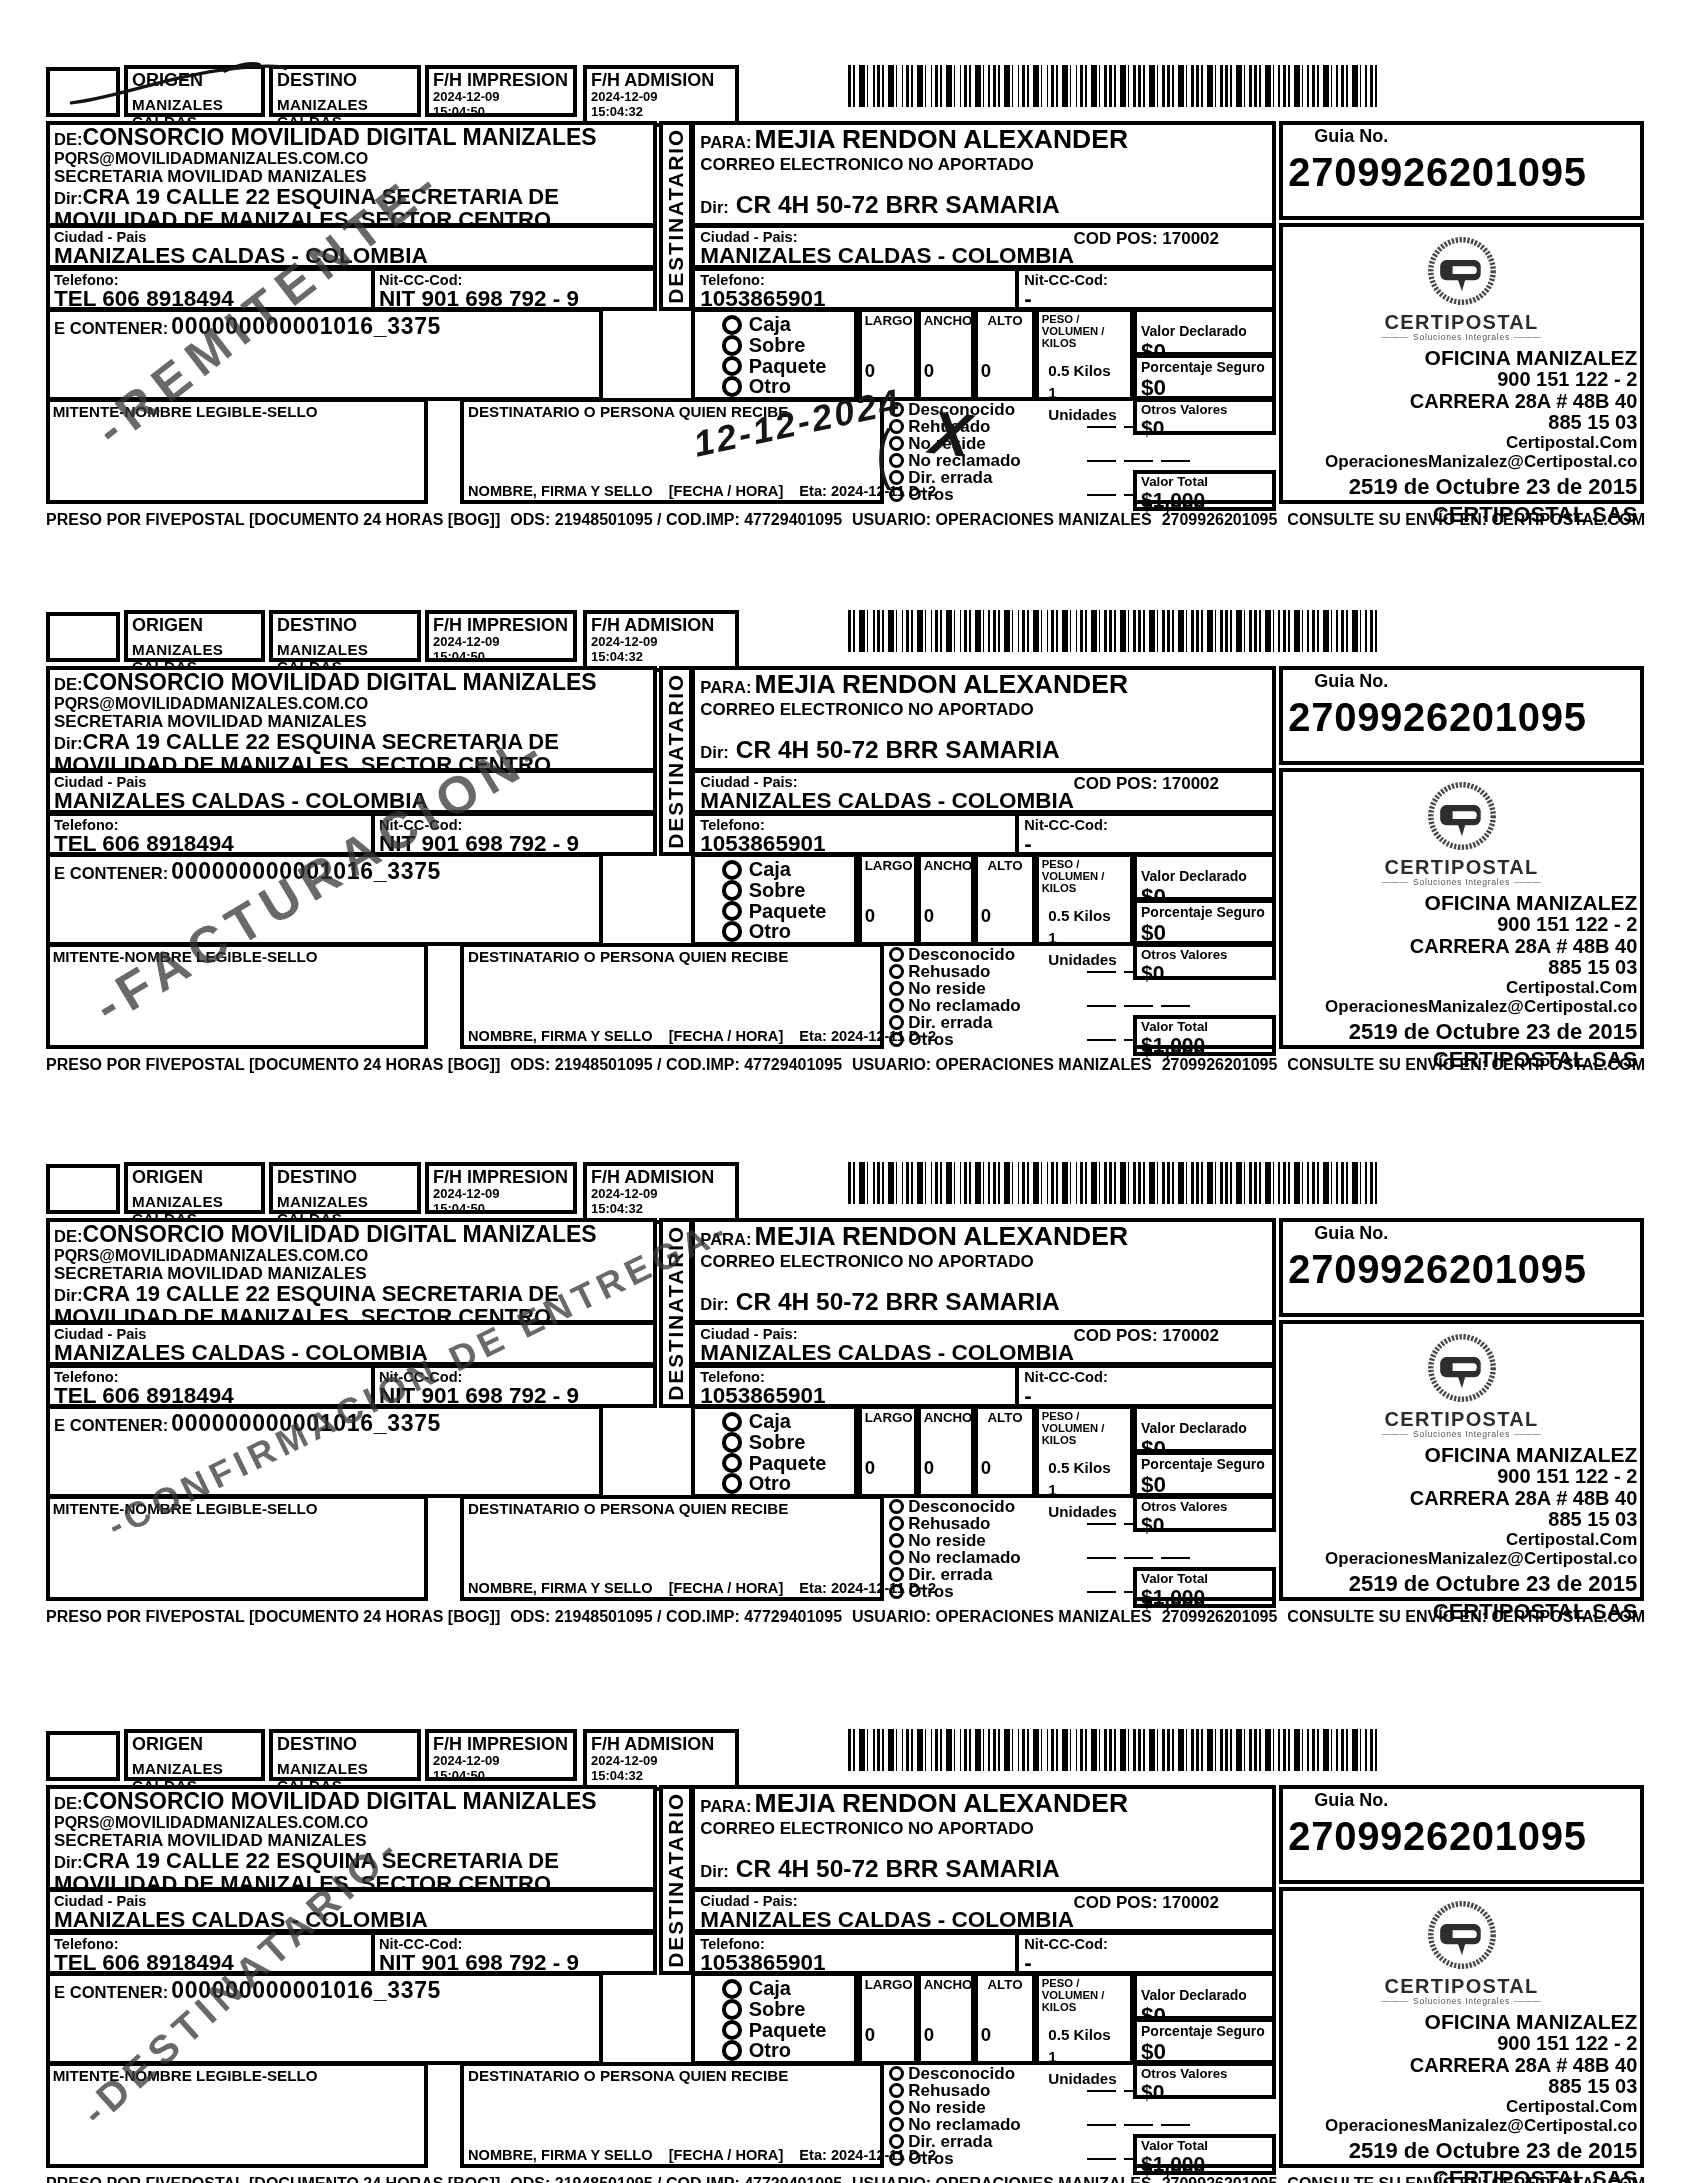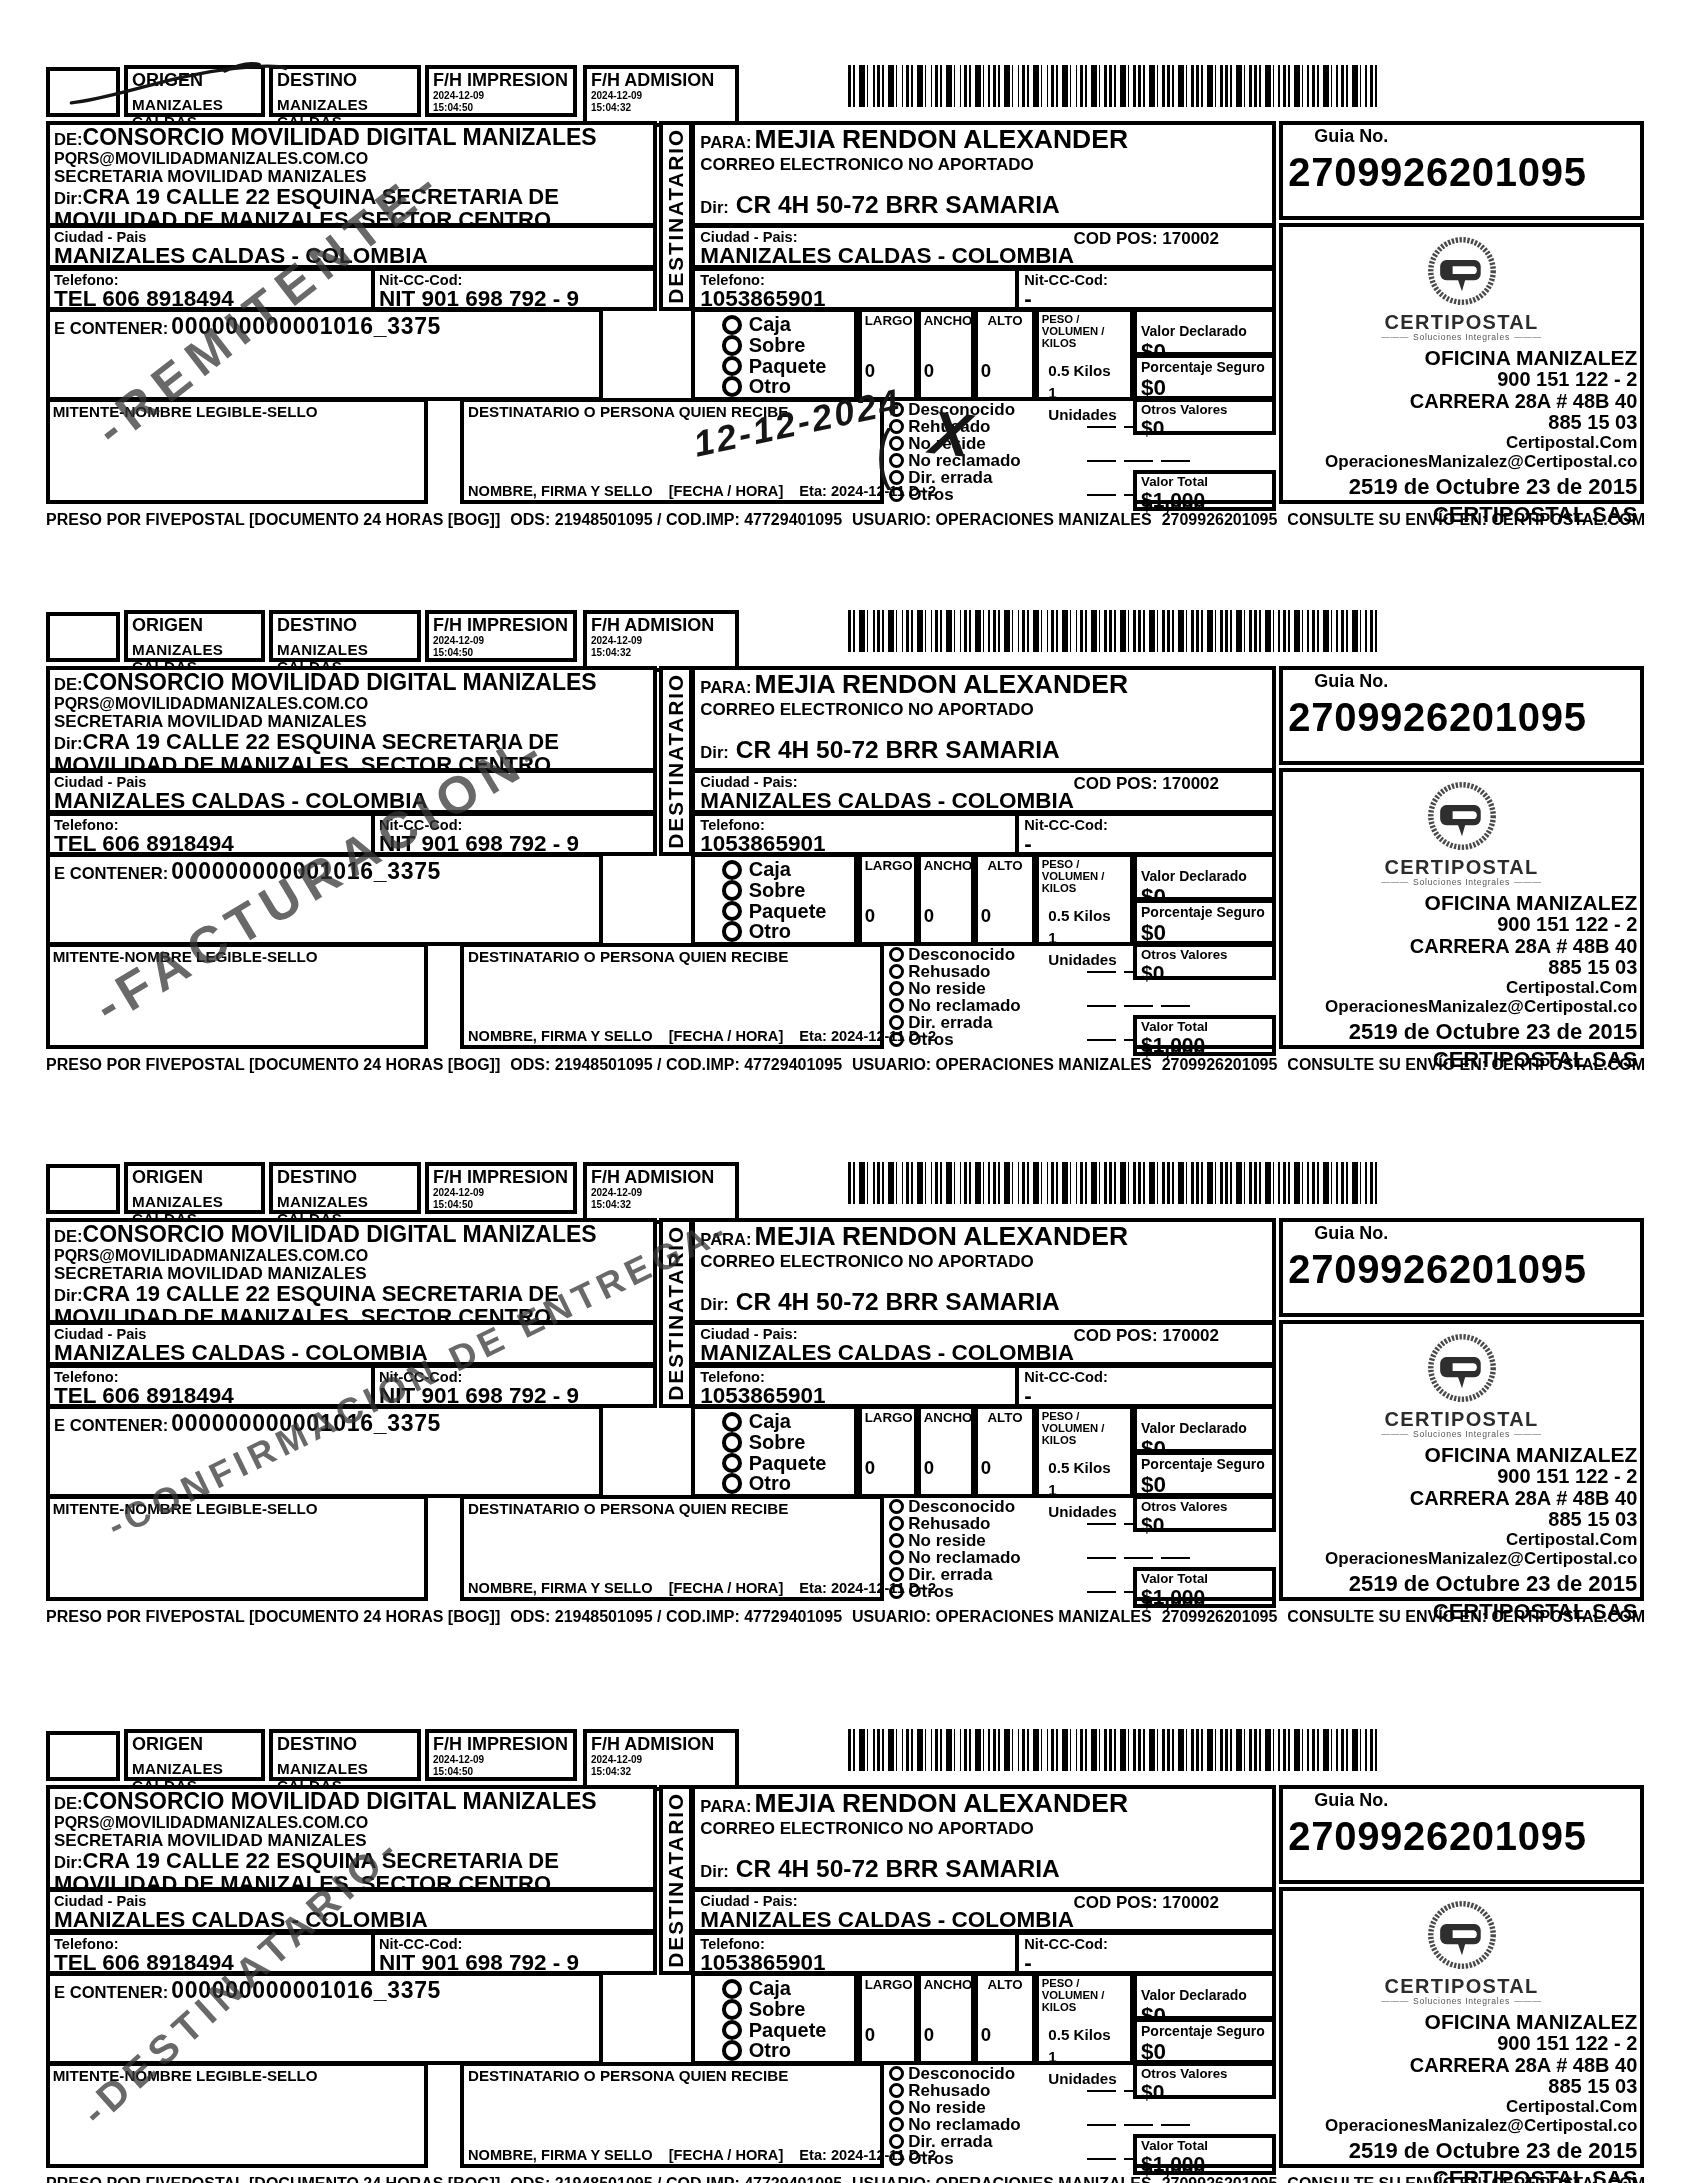--- a/index.html
+++ b/index.html
@@ -14,21 +14,21 @@
 
   
   .hbox{position:absolute;border:4.6px solid #000;background:#fff;box-sizing:border-box;}
   .hb-empty{left:0;top:6.6px;width:74px;height:50px;}
   .hb-origen{left:78px;top:5.3px;width:141px;height:52px;padding:1.3px 4px;}
   .hb-destino{left:223px;top:5.3px;width:152px;height:52px;padding:1.3px 4px;}
   .hb-imp{left:379px;top:5.3px;width:152px;height:52px;padding:1.3px 4px;}
   .hb-adm{left:537px;top:5.3px;width:156px;height:62px;padding:1.3px 4px;}
   .ht{font-size:18px;font-weight:700;line-height:1.1;}
   .hv{font-size:15.2px;font-weight:700;margin-top:6px;letter-spacing:0.3px;}
-  .hd{font-size:10px;font-weight:700;line-height:1.15;}
+  .hd{font-size:13px;font-weight:700;line-height:1.15;}
   .barcode{position:absolute;left:802px;top:5.3px;width:530px;height:42px;
     background:repeating-linear-gradient(90deg,#000 0 3.3px,#fff 3.3px 5.3px,#000 5.3px 6.6px,#fff 6.6px 10.6px,#000 10.6px 16.6px,#fff 16.6px 18.6px,#000 18.6px 20px,#fff 20px 24.5px,#000 24.5px 26.5px,#fff 26.5px 29px);}
 
   
   .bx{position:absolute;border:4px solid #000;box-sizing:border-box;background:#fff;}
   .lbl{font-size:14.6px;font-weight:700;}
   .val{font-size:22.5px;font-weight:700;line-height:1.02;}
 
   
   .de-box{left:0;top:61px;width:611px;height:106px;padding:1.3px 4px;overflow:hidden;}

